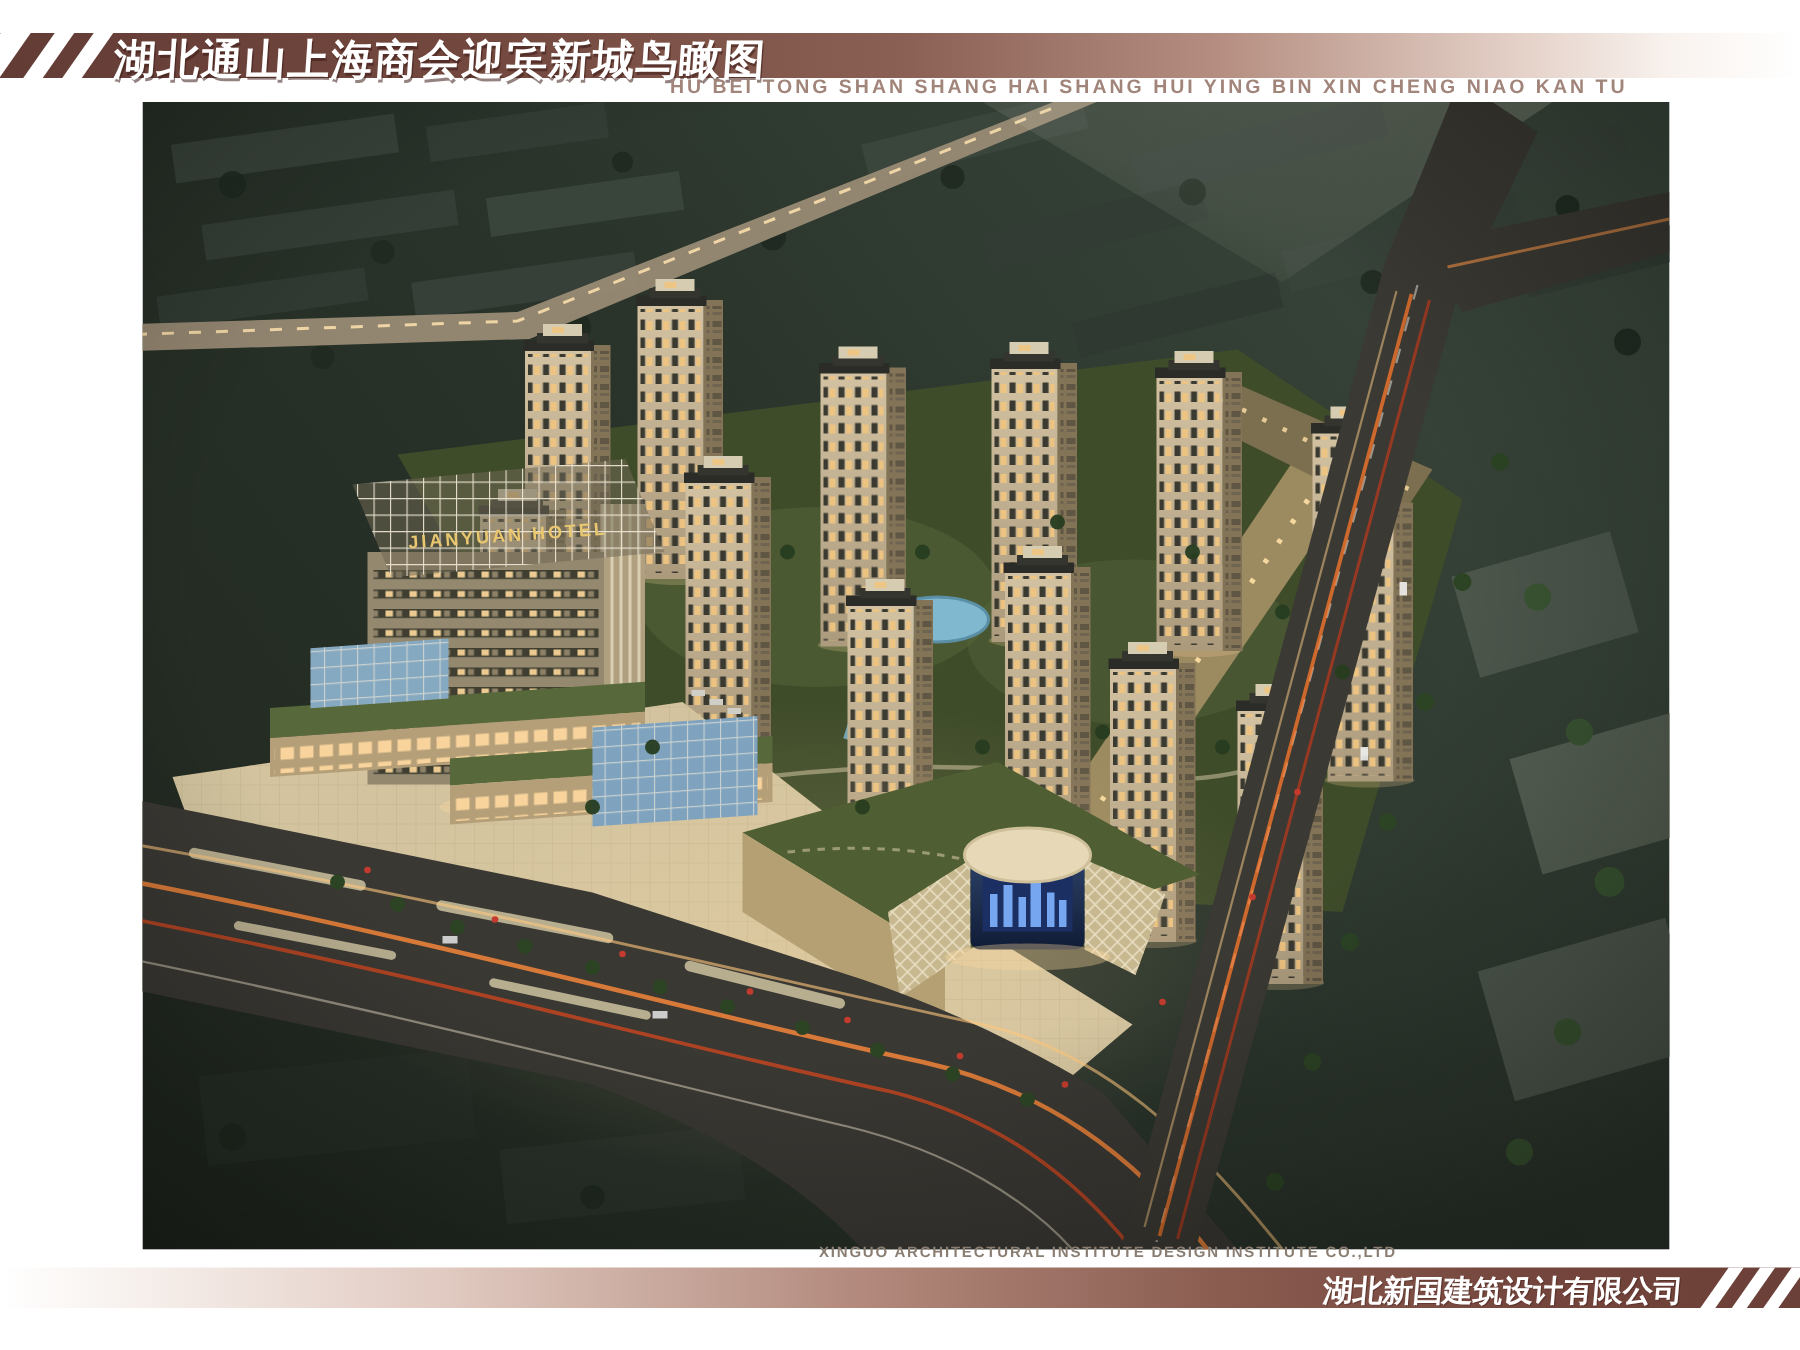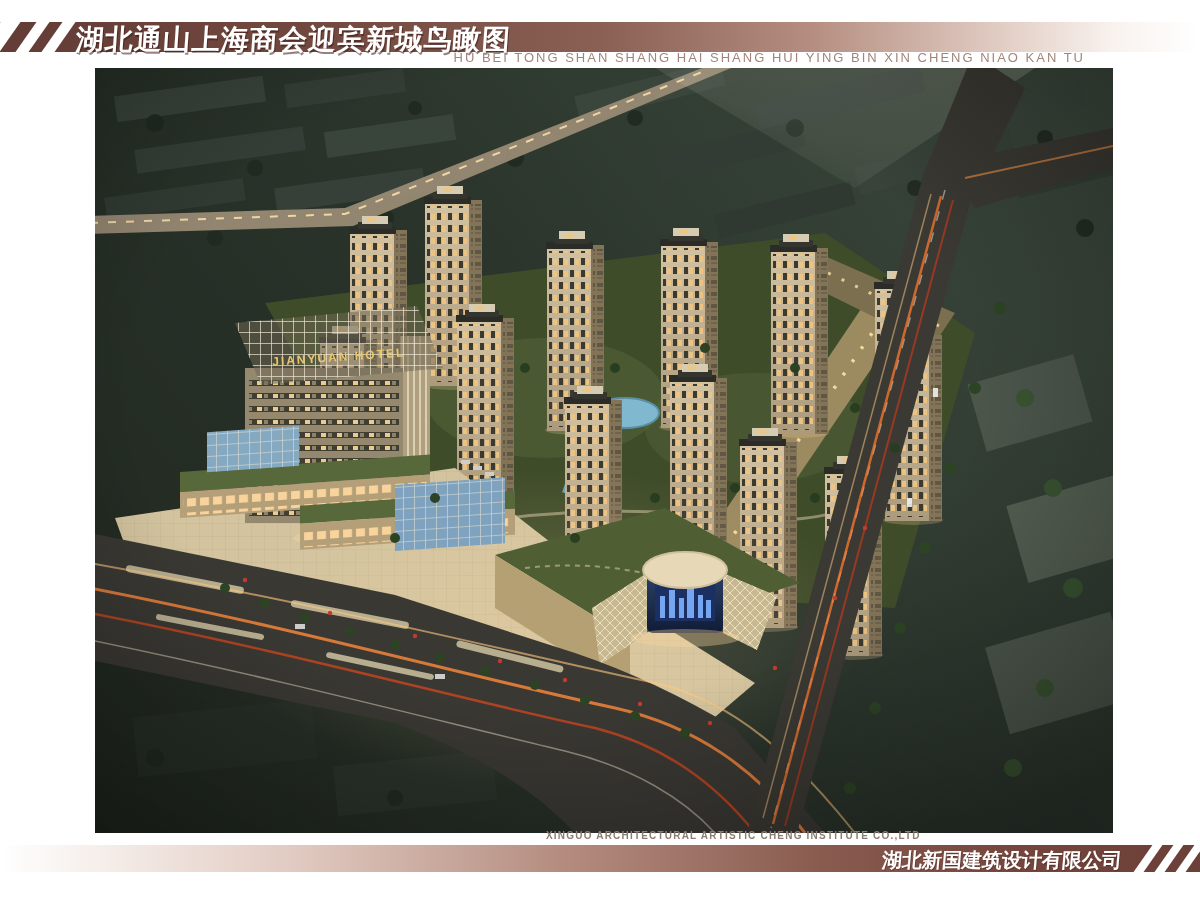--- a/index.html
+++ b/index.html
@@ -8,21 +8,21 @@
   
   #top-bar{position:absolute;left:0;top:22px;width:1200px;height:30px;
     background:linear-gradient(90deg,#633c36 0%,#74493f 28%,#8a5f54 50%,#b68f82 68%,#e3cfc6 84%,#f9f3ef 93%,#fff 100%);}
   .stripe{position:absolute;top:0;height:100%;background:#fff;transform:skewX(-35deg);}
   #top-stripes .stripe:nth-child(1){left:-14px;width:20px;}
   #top-stripes .stripe:nth-child(2){left:22px;width:13px;}
   #top-stripes .stripe:nth-child(3){left:48px;width:13px;}
   #main-title{position:absolute;left:76px;top:21px;color:#fff;font-size:28px;font-weight:bold;
     letter-spacing:1px;transform:skewX(-4deg);white-space:nowrap;
     text-shadow:1px 2px 0 rgba(60,28,24,.55);}
-  #pinyin{position:absolute;right:115px;top:50px;color:#a2857a;font-size:13px;font-weight:normal;
+  #pinyin{position:absolute;right:115px;top:50px;color:#a2857a;font-size:13px;font-weight:bold;
     letter-spacing:2px;white-space:nowrap;}
   
   #credit{position:absolute;left:546px;top:830px;color:#8a7e72;font-size:10px;font-weight:bold;
     letter-spacing:1.2px;white-space:nowrap;}
   #bottom-bar{position:absolute;left:0;top:845px;width:1200px;height:27px;
     background:linear-gradient(90deg,#fff 0%,#f6efeb 8%,#e0c9c0 25%,#b2897c 48%,#8a5c50 68%,#74453c 85%,#6b4038 100%);}
   #bottom-stripes{position:absolute;left:1143px;top:0;width:57px;height:100%;}
   #bottom-stripes .stripe:nth-child(1){left:0;width:10px;}
   #bottom-stripes .stripe:nth-child(2){left:21px;width:10px;}
   #bottom-stripes .stripe:nth-child(3){left:42px;width:10px;}
@@ -336,21 +336,21 @@
       <g fill="#cfcfc8">
         <rect x="366" y="392" width="9" height="4"></rect>
           <rect x="378" y="398" width="9" height="4"></rect>
         <rect x="390" y="404" width="9" height="4"></rect>
       </g>
     </g>
 
     <rect width="1018" height="765" fill="url(#vign)"></rect>
   </svg>
 
-  <div id="credit">XINGUO ARCHITECTURAL ARTISTIC CHENG INSTITUTE CO.,LTD</div>
+  <div id="credit">XINGUO ARCHITECTURAL INSTITUTE DESIGN INSTITUTE CO.,LTD</div>
   <div id="bottom-bar">
     <div id="bottom-stripes">
       <div class="stripe"></div>
       <div class="stripe"></div>
       <div class="stripe"></div>
     </div>
   </div>
   <div id="company">湖北新国建筑设计有限公司</div>
 
 </div>

